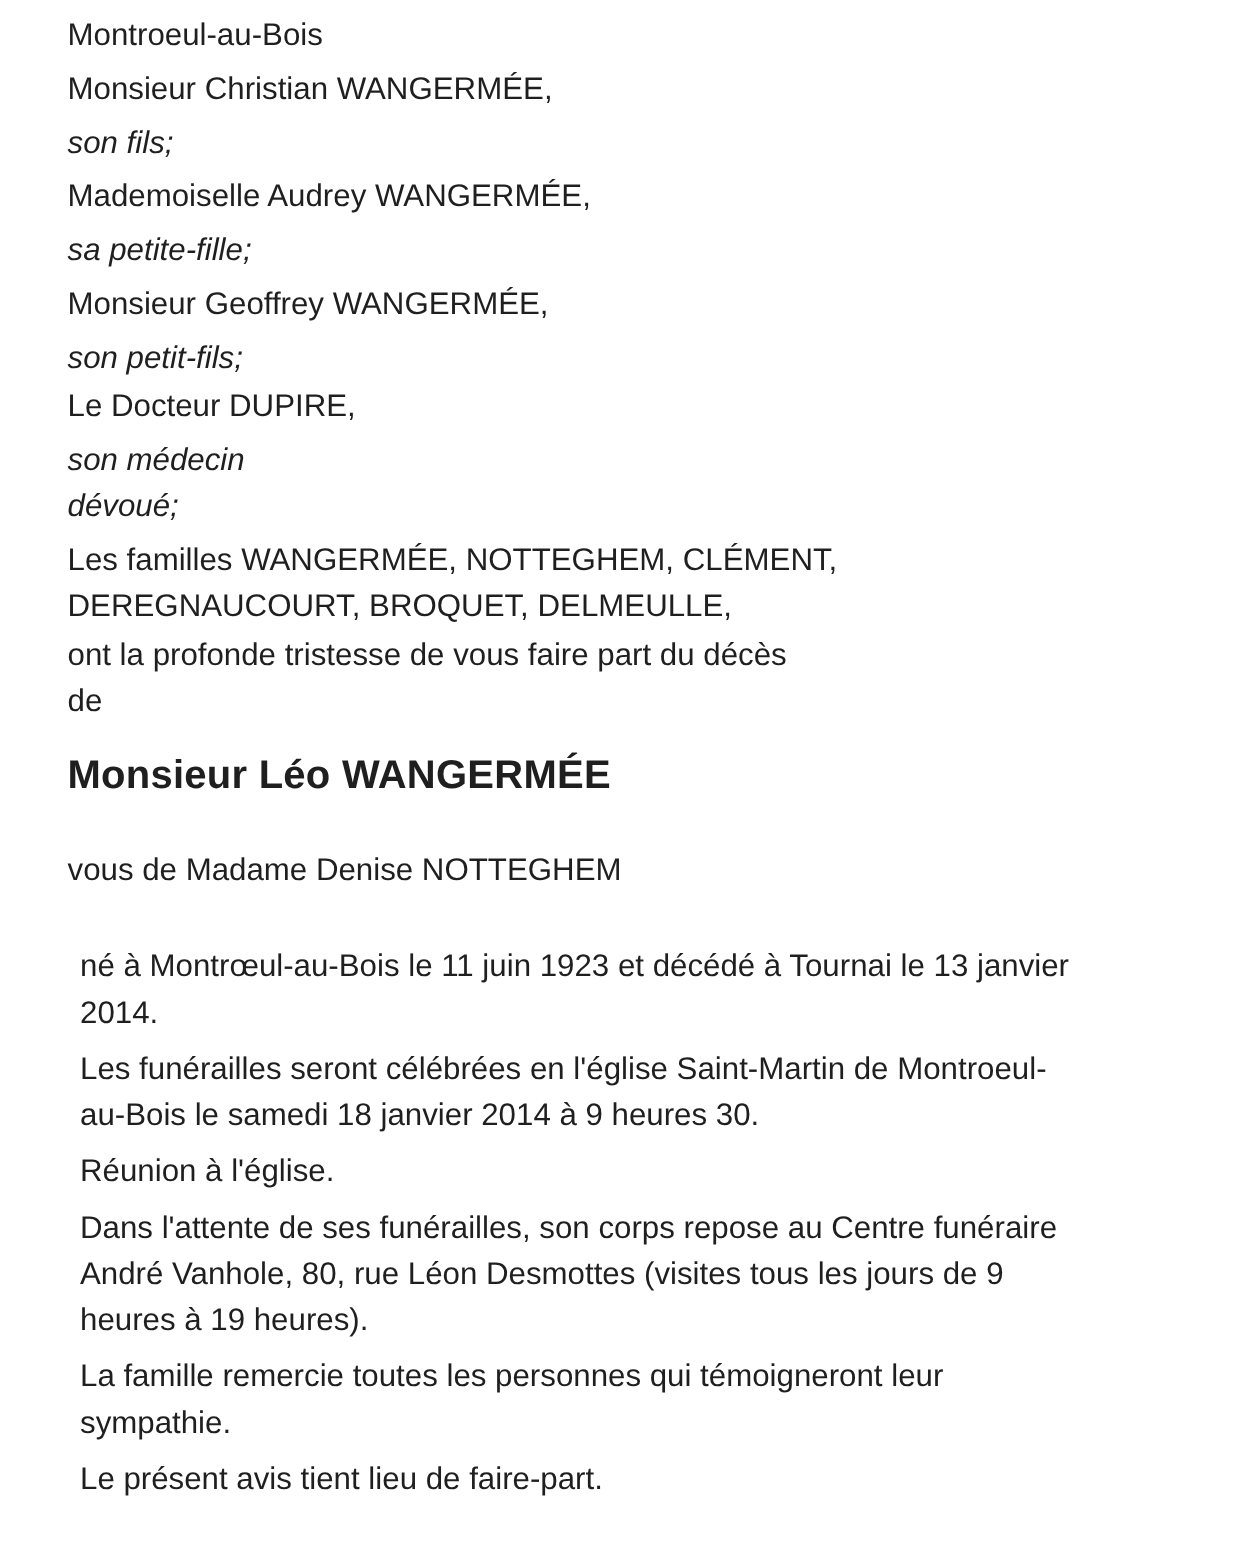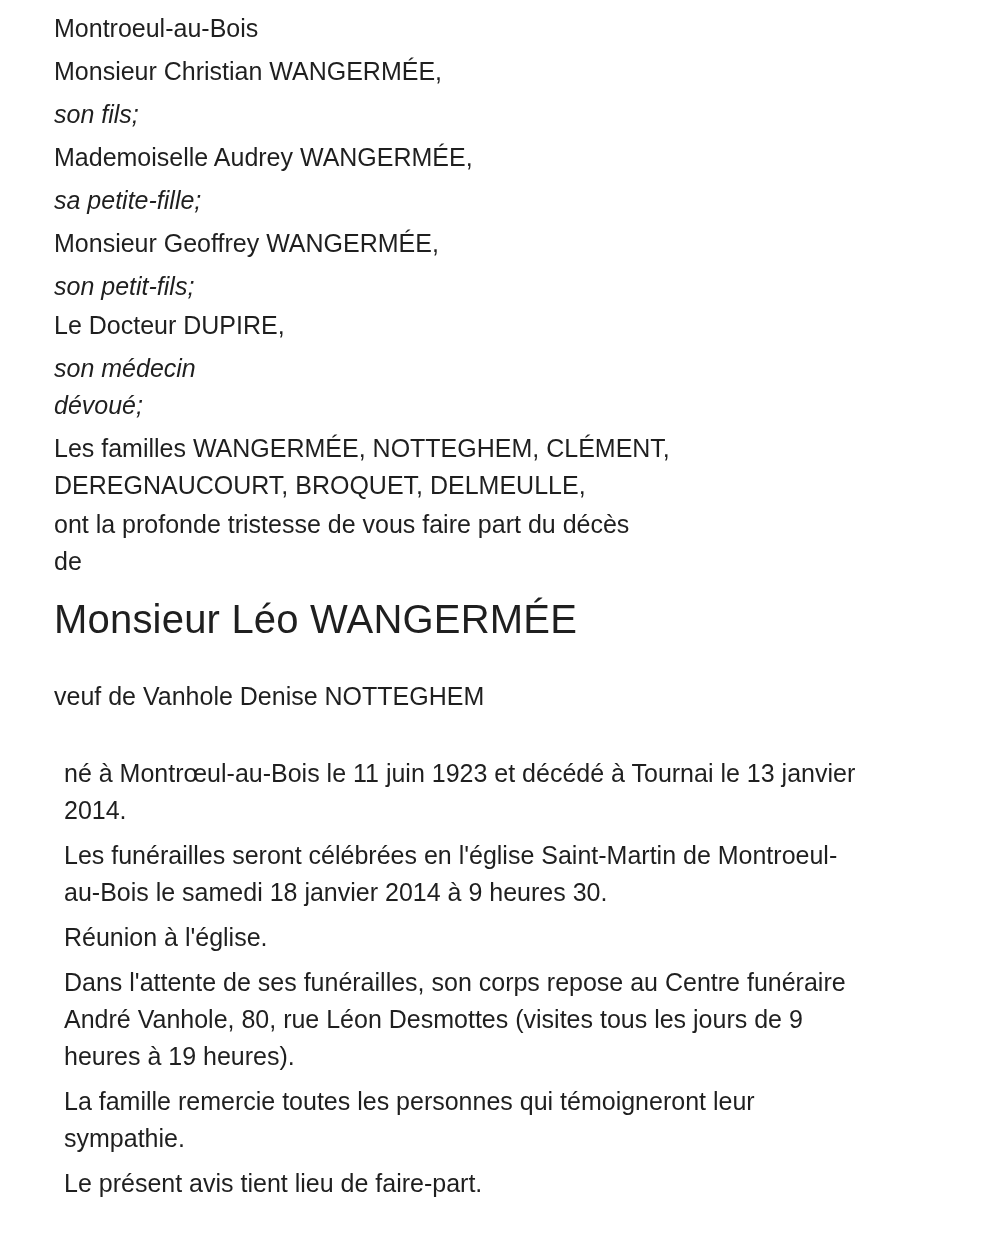--- a/index.html
+++ b/index.html
@@ -20,23 +20,23 @@
   .name, .relation { margin-top: 6px; }
   .relation {
     text-align: left;
     font-style: italic;
   }
   .relation.cont { margin-top: 0; }
   .famwrap { margin-top: 0; }
   .doctor { margin-top: 2px; }
   .ann { margin-top: 2px; }
   .title {
-    font-size: 40px;
+    font-size: 32px;
     line-height: 50px;
-    font-weight: 400;
+    font-weight: 700;
     margin-top: 14px;
     letter-spacing: 0.2px;
   }
   .widower { margin-top: 34px; }
   .para { margin-top: 8px; margin-left: 10px; }
   .para.first { margin-top: 40px; }
 </style>
 </head>
 <body>
 
@@ -70,21 +70,21 @@
     <div class="line famwrap">DEREGNAUCOURT, BROQUET, DELMEULLE,</div>
   </div>
 
   <div>
     <div class="line ann">ont la profonde tristesse de vous faire part du décès</div>
     <div class="line">de</div>
   </div>
 
   <div class="title">Monsieur Léo WANGERMÉE</div>
 
-  <div class="line widower">veuf de Vanhole Denise NOTTEGHEM</div>
+  <div class="line widower">vous de Madame Denise NOTTEGHEM</div>
 
   <div class="para first">
     <div class="line">né à Montrœul-au-Bois le 11 juin 1923 et décédé à Tournai le 13 janvier</div>
     <div class="line">2014.</div>
   </div>
 
   <div class="para">
     <div class="line">Les funérailles seront célébrées en l'église Saint-Martin de Montroeul-</div>
     <div class="line">au-Bois le samedi 18 janvier 2014 à 9 heures 30.</div>
   </div>

